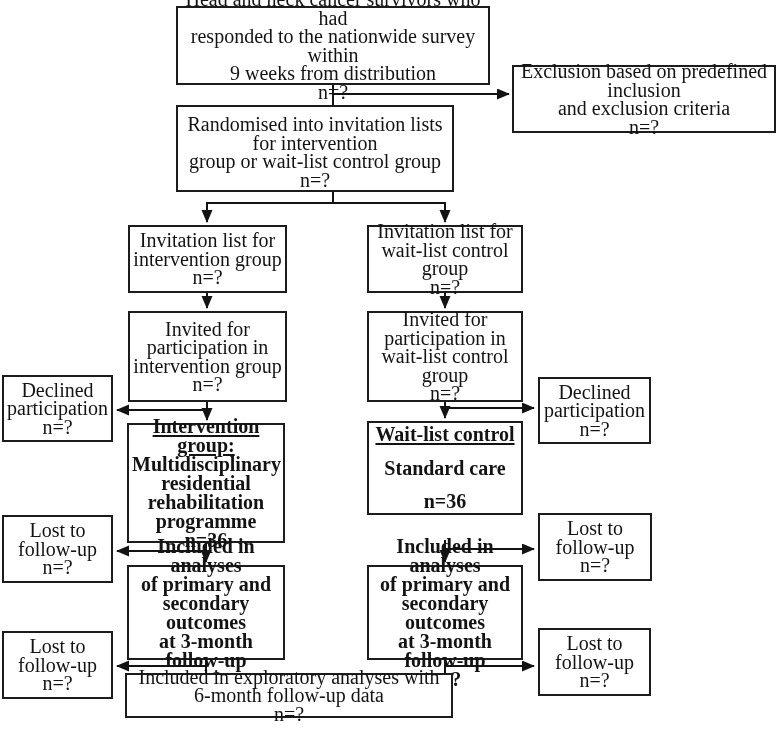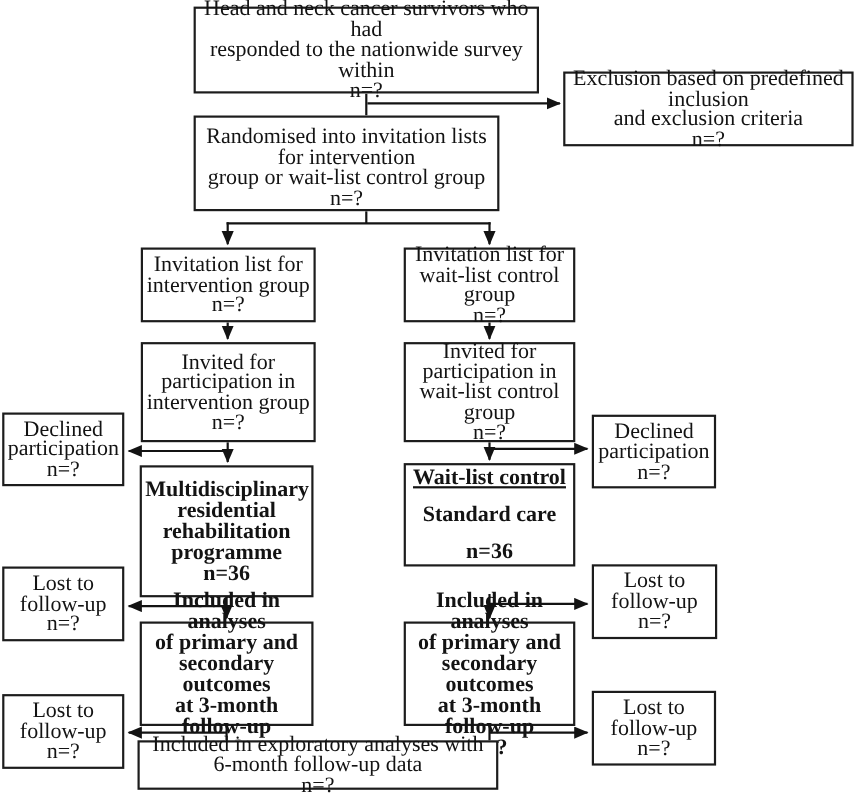--- a/index.html
+++ b/index.html
@@ -76,20 +76,21 @@
       <line x1="206" y1="660" x2="206" y2="686" marker-end="url(#ah)"></line>
       <line x1="206" y1="666" x2="117" y2="666" marker-end="url(#ah)"></line>
       <line x1="445" y1="660" x2="445" y2="686" marker-end="url(#ah)"></line>
       <line x1="445" y1="666" x2="534" y2="666" marker-end="url(#ah)"></line>
     </g>
   </svg>
 
   <div class="node" style="left:176px; top:6px; width:314px; height:79px;">
     <div class="ln">Head and neck cancer survivors who had</div>
     <div class="ln">responded to the nationwide survey within</div>
+    <div class="ln">9 weeks from distribution</div>
     <div class="ln">n=?</div>
   </div>
 
   <div class="node" style="left:512px; top:65px; width:264px; height:68px;">
     <div class="ln">Exclusion based on predefined inclusion</div>
     <div class="ln">and exclusion criteria</div>
     <div class="ln">n=?</div>
   </div>
 
   <div class="node top-align" style="left:176px; top:105px; width:278px; height:87px;">
@@ -130,20 +131,21 @@
     <div class="ln">n=?</div>
   </div>
 
   <div class="node" style="left:538px; top:377px; width:113px; height:67px;">
     <div class="ln">Declined</div>
     <div class="ln">participation</div>
     <div class="ln">n=?</div>
   </div>
 
   <div class="node bold" style="left:127px; top:423px; width:158px; height:120px;">
+    <div class="ln u">Intervention group:</div>
     <div class="ln">Multidisciplinary</div>
     <div class="ln">residential</div>
     <div class="ln">rehabilitation</div>
     <div class="ln">programme</div>
     <div class="ln">n=36</div>
   </div>
 
   <div class="node bold" style="left:367px; top:421px; width:156px; height:94px;">
     <div class="ln u">Wait-list control</div>
     <div class="sp"></div>

